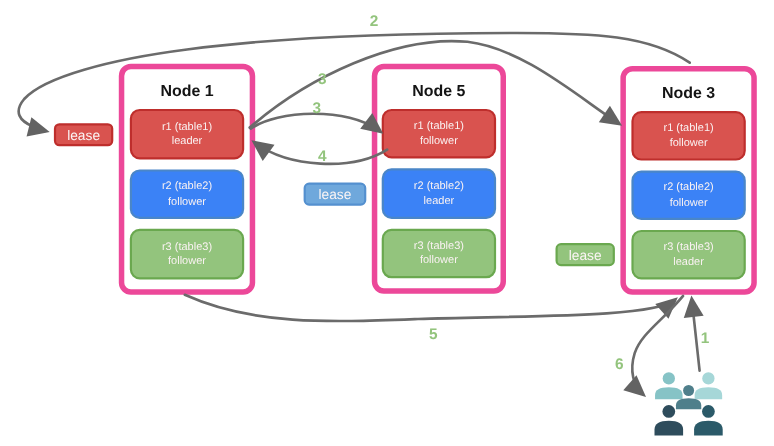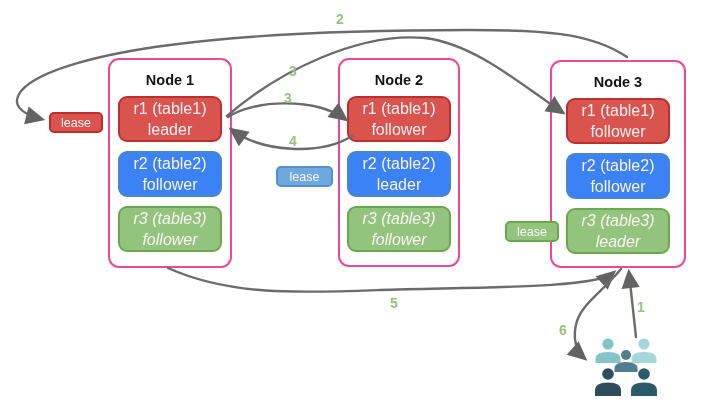--- a/index.html
+++ b/index.html
@@ -1,32 +1,32 @@
 <!DOCTYPE html>
 <html><head>
 <meta charset="utf-8">
 <style>
   html,body{margin:0;padding:0;background:#fff;}
   .canvas{
     position:relative;width:704px;height:405px;background:#fff;
     font-family:"Liberation Sans",sans-serif;overflow:hidden;
   }
   .node{
-    position:absolute;background:#fff;border:2px solid #ec4899;border-radius:11px;
+    position:absolute;background:#fff;border:5px solid #ec4899;border-radius:11px;
     box-sizing:border-box;display:flex;flex-direction:column;align-items:center;z-index:1;
   }
   .node-title{font-weight:bold;font-size:14.5px;color:#141414;margin:12px 0 8px;}
   .replica{
     width:104px;height:46px;border-radius:9px;border:2px solid;box-sizing:border-box;
     display:flex;flex-direction:column;justify-content:center;align-items:center;
-    color:#faf2f2;font-size:16px;line-height:1.32;margin-bottom:9px;text-align:center;
+    color:#faf2f2;font-size:10px;line-height:1.32;margin-bottom:9px;text-align:center;
   }
   .replica.red{background:#d9534f;border-color:#be2e2c;}
   .replica.blue{background:#3b82f6;border-color:#4a86c8;}
-  .replica.green{background:#93c47d;border-color:#6aa84f;font-style:italic;}
+  .replica.green{background:#93c47d;border-color:#6aa84f;}
   .lease{
     position:absolute;box-sizing:border-box;border:2px solid;border-radius:5px;
     color:#fbf5f5;font-size:12.5px;display:flex;align-items:center;justify-content:center;z-index:2;text-align:right;
   }
   .lease.red{background:#d9534f;border-color:#be2e2c;left:49px;top:112px;width:54px;height:21px;}
   .lease.blue{background:#6fa8dc;border-color:#5490cf;left:276px;top:166px;width:57px;height:21px;}
   .lease.green{background:#93c47d;border-color:#6aa84f;left:505px;top:221px;width:54px;height:21px;}
   .overlay{position:absolute;left:0;top:0;z-index:3;}
   .step{
     position:absolute;color:#93c47d;font-weight:bold;font-size:14px;
@@ -48,36 +48,36 @@
       <span>r2 (table2)</span>
       <span>follower</span>
     </div>
     <div class="replica green">
       <span>r3 (table3)</span>
       <span>follower</span>
     </div>
   </div>
 
   <div class="node" style="left:338px;top:58px;width:122px;height:209px">
-    <div class="node-title">Node 2</div>
+    <div class="node-title">Node 5</div>
     <div class="replica red">
       <span>r1 (table1)</span>
       <span>follower</span>
     </div>
     <div class="replica blue">
       <span>r2 (table2)</span>
       <span>leader</span>
     </div>
     <div class="replica green">
       <span>r3 (table3)</span>
       <span>follower</span>
     </div>
   </div>
 
-  <div class="node" style="left:550px;top:60px;width:136px;height:208px">
+  <div class="node" style="left:564px;top:60px;width:124px;height:208px">
     <div class="node-title">Node 3</div>
     <div class="replica red">
       <span>r1 (table1)</span>
       <span>follower</span>
     </div>
     <div class="replica blue">
       <span>r2 (table2)</span>
       <span>follower</span>
     </div>
     <div class="replica green">

